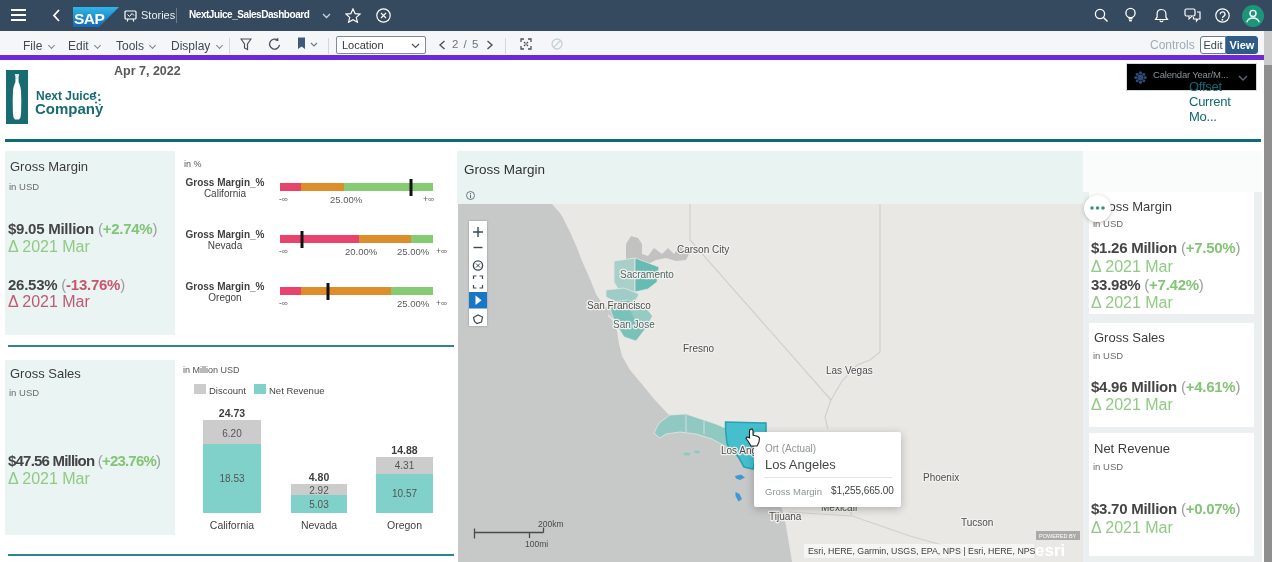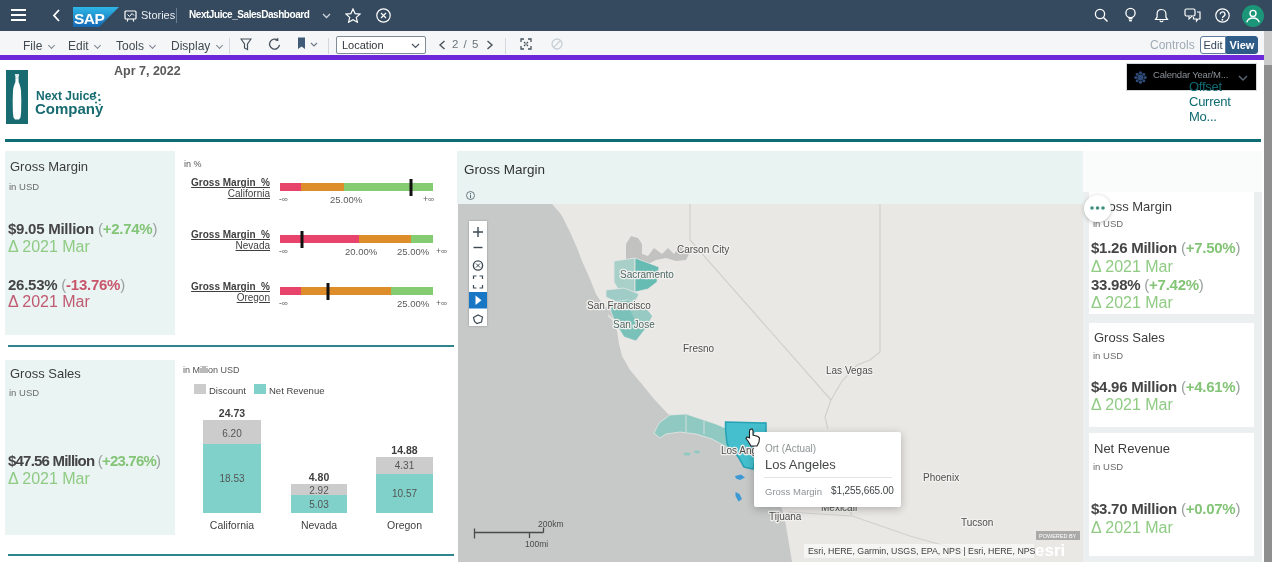--- a/index.html
+++ b/index.html
@@ -45,21 +45,21 @@
 
 
 .card { position:absolute; left:1089px; width:165px; background:#fff; }
 #rightbg { position:absolute; left:1083px; top:151px; width:179px; height:411px; background:#ecefef; }
 .card .t { position:absolute; left:5px; font-size:13px; color:#3c3c3c; }
 .card .u { position:absolute; left:4px; font-size:9.5px; color:#6b6b6b; }
 .card .bigv { left:2px; }
 .card .dlt { left:2px; }
 
 
-.blabel { position:absolute; font-size:10px; color:#3f3f3f; text-align:right; width:90px;text-decoration:underline; }
+.blabel { position:absolute; font-size:10px; color:#3f3f3f; text-align:center; width:90px; }
 .blabel b { font-size:10px; }
 .baxis { position:absolute; font-size:8.5px; color:#5a5a5a; }
 
 
 #maphdr { position:absolute; left:457px; top:151px; width:626px; height:53px; background:#e8f3f2; }
 #maphdr .t { position:absolute; left:7px; top:11px; font-size:13.5px; color:#333; }
 #mapdiv { position:absolute; left:458px; top:204px; width:625px; height:358px; }
 
 
 #tip { position:absolute; left:754px; top:432px; width:147px; height:75px; background:#fff; border-radius:2px; box-shadow:0 2px 8px rgba(0,0,0,0.25); }

